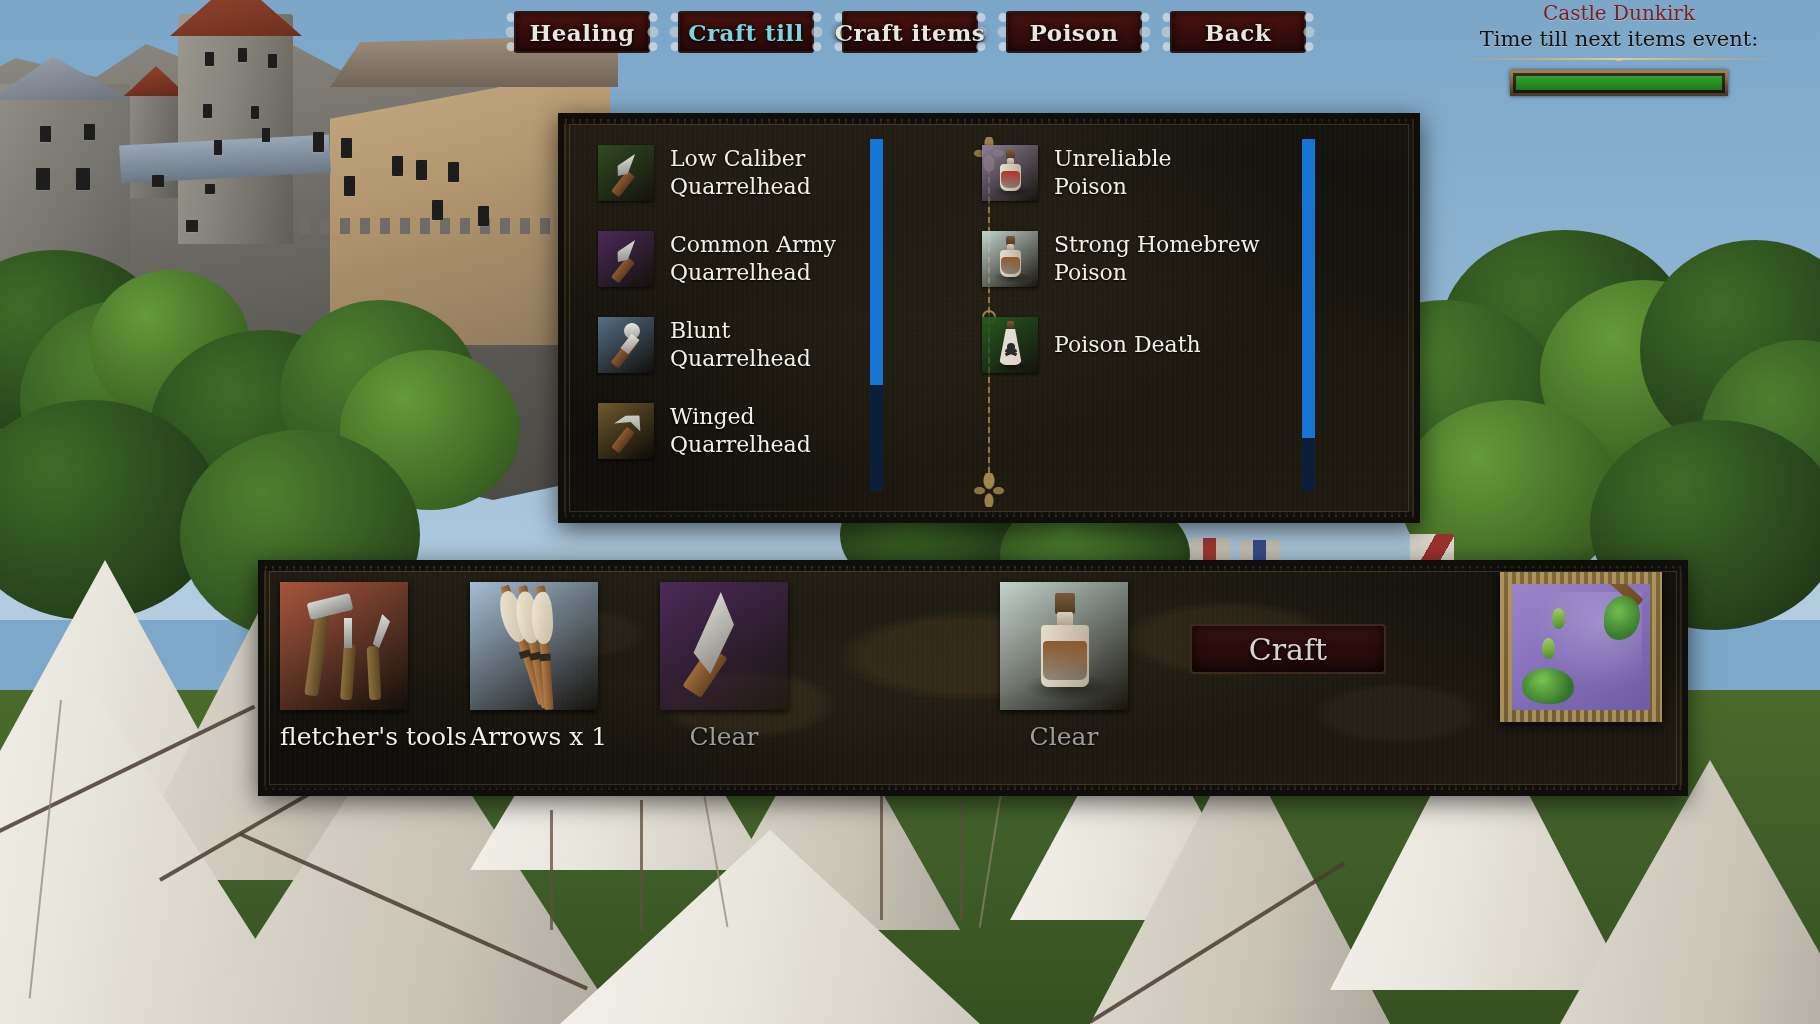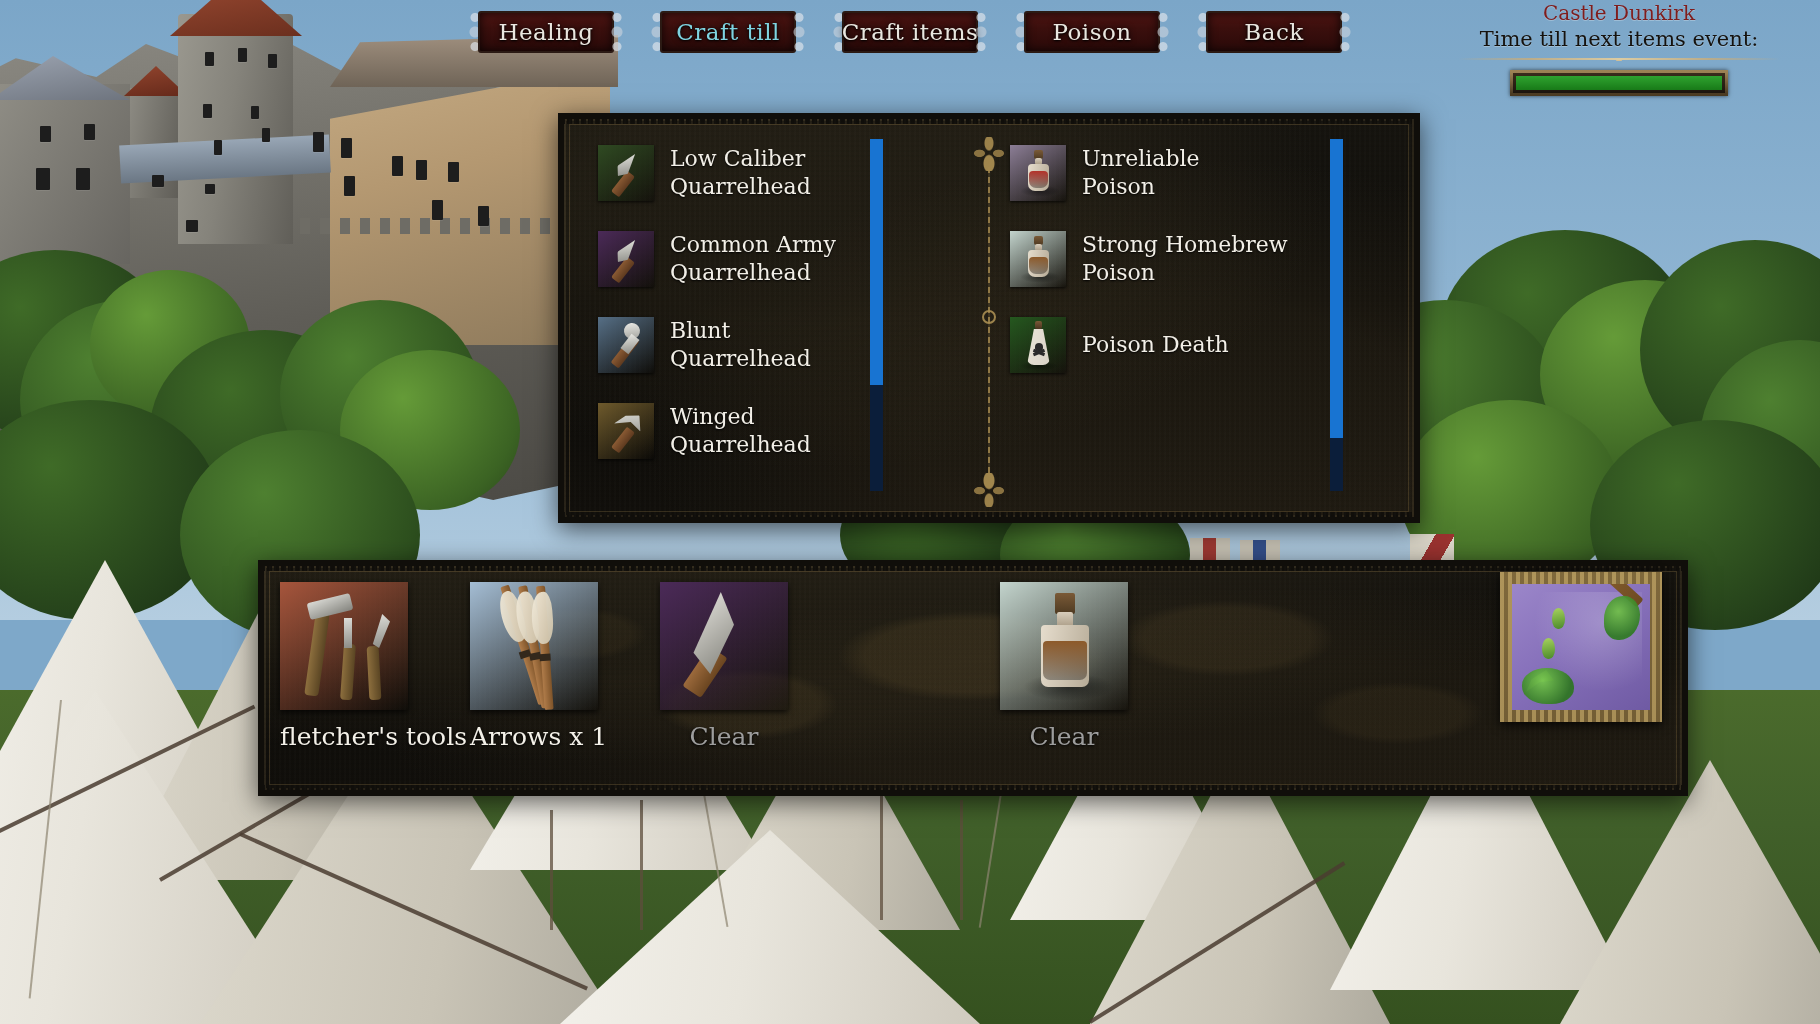--- a/index.html
+++ b/index.html
@@ -105,22 +105,23 @@
     position:absolute; left:430px; top:560px; width:1000px; height:60px;
     background:linear-gradient(180deg,#e9e5dc,#cdc7b9);
   }
   .flagstripe {
     position:absolute; width:36px; height:40px;
   }
 
   
   #topnav {
     position:absolute; left:0; top:4px; width:1820px; height:56px;
-    display:flex; justify-content:center; align-items:center; gap:22px;
+    display:flex; justify-content:center; align-items:center; gap:4px;
     z-index:30;
+    font-weight:bold;
   }
   .navbtn {
     position:relative; width:160px; height:42px;
     display:flex; align-items:center; justify-content:center;
     cursor:pointer;
   }
   .navbtn .plate {
     position:absolute; inset:0 12px;
     background:linear-gradient(180deg,#4e1412 0%, #3b0f0d 40%, #2a0a09 100%);
     border:2px solid #2b1a14;
@@ -208,21 +209,21 @@
       repeating-linear-gradient(0deg, rgba(0,0,0,.05) 0 2px, transparent 2px 5px);
     pointer-events:none;
   }
   .edgeragged {
     position:absolute; left:-4px; right:-4px; height:10px;
     background:repeating-linear-gradient(90deg,#100e0a 0 5px, transparent 5px 7px, #100e0a 7px 12px, transparent 12px 14px);
   }
   .edgeragged.t { top:-5px; }
   .edgeragged.b { bottom:-5px; }
 
-  #listpanel .cols { position:absolute; inset:10px; display:flex; overflow:hidden;gap:28px; }
+  #listpanel .cols { position:absolute; inset:10px; display:flex; overflow:hidden; }
   .listcol { position:relative; width:384px; height:100%; padding:14px 0 0 30px; overflow:hidden; }
 
   .listitem {
     display:flex; align-items:center; gap:16px;
     height:72px; margin-bottom:14px; cursor:pointer;
   }
   .thumb {
     width:56px; height:56px; flex:0 0 56px; position:relative;
     box-shadow:0 1px 3px rgba(0,0,0,.8);
     overflow:hidden;
@@ -603,20 +604,24 @@
         <div class="slotbox" style="background:linear-gradient(145deg,#a6553c, rgba(0,0,0,.30));">
           <div style="position:absolute;left:30px;top:30px;width:14px;height:84px;border-radius:4px;background:linear-gradient(90deg,#8d6f3e,#5a4523);transform:rotate(8deg);"></div>
           <div style="position:absolute;left:28px;top:16px;width:44px;height:17px;border-radius:3px;background:linear-gradient(170deg,#d9d9d4,#85857f);transform:rotate(-14deg);"></div>
           <div style="position:absolute;left:62px;top:62px;width:12px;height:56px;border-radius:4px;background:linear-gradient(90deg,#8d6f3e,#5a4523);transform:rotate(4deg);"></div>
           <div style="position:absolute;left:64px;top:36px;width:8px;height:30px;background:linear-gradient(170deg,#ddddd8,#8c8c86);"></div>
           <div style="position:absolute;left:88px;top:64px;width:12px;height:54px;border-radius:4px;background:linear-gradient(90deg,#8d6f3e,#5a4523);transform:rotate(-3deg);"></div>
           <div style="position:absolute;left:84px;top:32px;width:26px;height:34px;clip-path:polygon(70% 0%,100% 22%,58% 100%,34% 88%);background:linear-gradient(170deg,#e2e2dd,#8a8a84);"></div>
         </div>
         <div class="slotlabel">fletcher's tools</div>
       </div>
+    <div class="craftbtn">
+      <div class="plate2"></div>
+      <div class="lbl2">Craft</div>
+    </div>
 
     <div class="resultframe">
       <div class="resultinner" id="result-art">
           <div style="position:absolute;left:8px;top:8px;right:8px;bottom:8px;background:radial-gradient(circle at 68% 28%, rgba(255,255,255,.22), transparent 60%);"></div>
           <div style="position:absolute;left:16px;top:14px;width:112px;height:11px;border-radius:3px;background:linear-gradient(90deg,#a9793f,#6d4a22);transform:rotate(42deg);transform-origin:100% 50%;"></div>
           <div style="position:absolute;left:14px;top:86px;width:28px;height:22px;clip-path:polygon(72% 0%,100% 48%,48% 56%,0% 100%,20% 42%);background:linear-gradient(140deg,#e9e9e3,#88887f);"></div>
           <div style="position:absolute;left:92px;top:12px;width:36px;height:44px;border-radius:55% 45% 60% 40%;background:radial-gradient(circle at 40% 35%,#6fc046,#2f7a22 70%);opacity:.92;"></div>
           <div style="position:absolute;left:10px;top:84px;width:52px;height:36px;border-radius:50% 55% 45% 50%;background:radial-gradient(circle at 40% 35%,#73c748,#2d7520 72%);opacity:.92;"></div>
           <div style="position:absolute;left:40px;top:24px;width:13px;height:21px;border-radius:50% 50% 46% 46%;background:linear-gradient(170deg,#a7d25e,#4a8a2a);"></div>
           <div style="position:absolute;left:30px;top:54px;width:13px;height:21px;border-radius:50% 50% 46% 46%;background:linear-gradient(170deg,#a7d25e,#4a8a2a);"></div>

